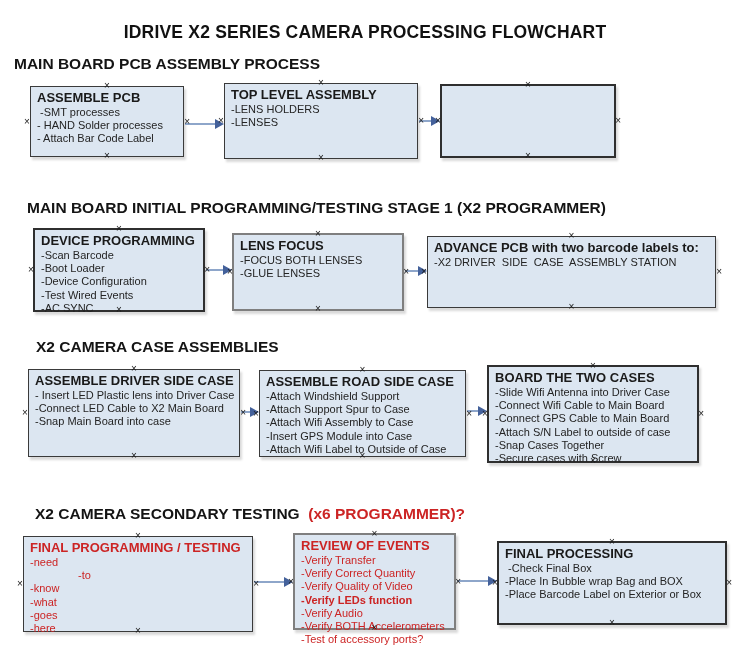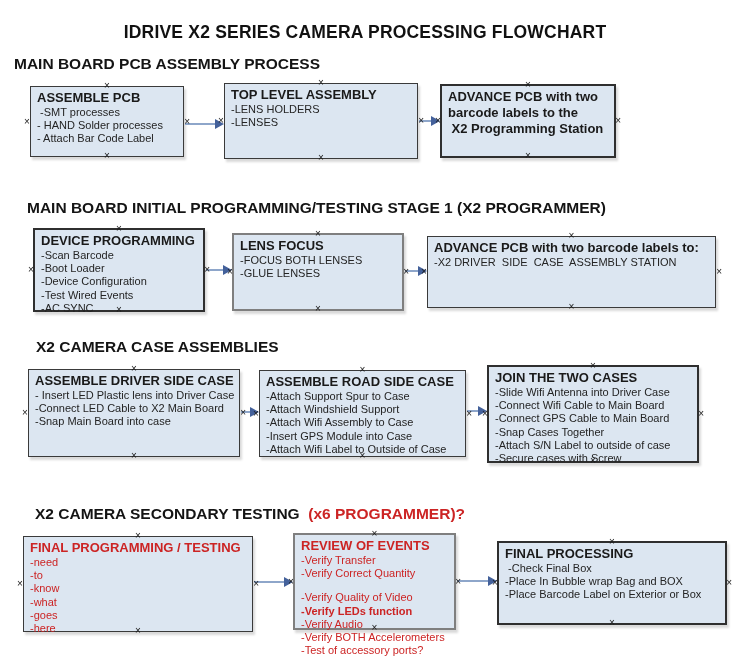--- a/index.html
+++ b/index.html
@@ -61,23 +61,20 @@
       <div class="flow-box thin" style="left: 224px; top: 83px; width: 194px; height: 76px;">
         <div class="box-title">TOP LEVEL ASSEMBLY</div>
         <div class="box-item">-LENS HOLDERS</div>
         <div class="box-item">-LENSES</div>
         <span class="handle" style="left: 50%; top: -5px; transform: translateX(-50%);">×</span>
         <span class="handle" style="left: 50%; bottom: -4px; transform: translateX(-50%);">×</span>
         <span class="handle" style="left: -7px; top: 50%; transform: translateY(-50%);">×</span>
         <span class="handle" style="right: -7px; top: 50%; transform: translateY(-50%);">×</span>
       </div>
       <div class="flow-box thick" style="left: 440px; top: 84px; width: 176px; height: 74px;">
-        <div class="box-title">ADVANCE PCB with two
-barcode labels to the
- X2 Programming Station</div>
         <span class="handle" style="left: 50%; top: -5px; transform: translateX(-50%);">×</span>
         <span class="handle" style="left: 50%; bottom: -4px; transform: translateX(-50%);">×</span>
         <span class="handle" style="left: -7px; top: 50%; transform: translateY(-50%);">×</span>
         <span class="handle" style="right: -7px; top: 50%; transform: translateY(-50%);">×</span>
       </div>
       <div class="section-heading" style="left: 27px; top: 199px;"><span>MAIN BOARD INITIAL PROGRAMMING/TESTING STAGE 1 (X2 PROGRAMMER)</span></div>
       <div class="flow-box thick" style="left: 33px; top: 228px; width: 172px; height: 84px;">
         <div class="box-title">DEVICE PROGRAMMING</div>
         <div class="box-item">-Scan Barcode</div>
         <div class="box-item">-Boot Loader</div>
@@ -112,62 +109,62 @@
         <div class="box-item">- Insert LED Plastic lens into Driver Case</div>
         <div class="box-item">-Connect LED Cable to X2 Main Board</div>
         <div class="box-item">-Snap Main Board into case</div>
         <span class="handle" style="left: 50%; top: -5px; transform: translateX(-50%);">×</span>
         <span class="handle" style="left: 50%; bottom: -4px; transform: translateX(-50%);">×</span>
         <span class="handle" style="left: -7px; top: 50%; transform: translateY(-50%);">×</span>
         <span class="handle" style="right: -7px; top: 50%; transform: translateY(-50%);">×</span>
       </div>
       <div class="flow-box thin" style="left: 259px; top: 370px; width: 207px; height: 87px;">
         <div class="box-title">ASSEMBLE ROAD SIDE CASE</div>
+        <div class="box-item">-Attach Windshield Support</div>
         <div class="box-item">-Attach Support Spur to Case</div>
-        <div class="box-item">-Attach Windshield Support</div>
         <div class="box-item">-Attach Wifi Assembly to Case</div>
         <div class="box-item">-Insert GPS Module into Case</div>
         <div class="box-item">-Attach Wifi Label to Outside of Case</div>
         <span class="handle" style="left: 50%; top: -5px; transform: translateX(-50%);">×</span>
         <span class="handle" style="left: 50%; bottom: -4px; transform: translateX(-50%);">×</span>
         <span class="handle" style="left: -7px; top: 50%; transform: translateY(-50%);">×</span>
         <span class="handle" style="right: -7px; top: 50%; transform: translateY(-50%);">×</span>
       </div>
       <div class="flow-box thick" style="left: 487px; top: 365px; width: 212px; height: 98px;">
-        <div class="box-title">JOIN THE TWO CASES</div>
+        <div class="box-title">BOARD THE TWO CASES</div>
         <div class="box-item">-Slide Wifi Antenna into Driver Case</div>
         <div class="box-item">-Connect Wifi Cable to Main Board</div>
         <div class="box-item">-Connect GPS Cable to Main Board</div>
+        <div class="box-item">-Attach S/N Label to outside of case</div>
         <div class="box-item">-Snap Cases Together</div>
-        <div class="box-item">-Attach S/N Label to outside of case</div>
         <div class="box-item">-Secure cases with Screw</div>
         <span class="handle" style="left: 50%; top: -5px; transform: translateX(-50%);">×</span>
         <span class="handle" style="left: 50%; bottom: -4px; transform: translateX(-50%);">×</span>
         <span class="handle" style="left: -7px; top: 50%; transform: translateY(-50%);">×</span>
         <span class="handle" style="right: -7px; top: 50%; transform: translateY(-50%);">×</span>
       </div>
       <div class="section-heading" style="left: 35px; top: 489px; margin-top: 16px;"><span>X2 CAMERA SECONDARY TESTING  </span><span class="accent" style="color: rgb(204, 36, 36);">(x6 PROGRAMMER)?</span></div>
       <div class="flow-box thin" style="left: 23px; top: 536px; width: 230px; height: 96px; color: rgb(204, 36, 36);">
         <div class="box-title" style="color: rgb(204, 36, 36);">FINAL PROGRAMMING / TESTING</div>
         <div class="box-item" style="color: rgb(204, 36, 36);">-need</div>
-        <div class="box-item" style="color: rgb(204, 36, 36);">-to</div>
+        <div class="box-item" style="color: rgb(204, 36, 36); margin-left: 48px;">-to</div>
         <div class="box-item" style="color: rgb(204, 36, 36);">-know</div>
         <div class="box-item" style="color: rgb(204, 36, 36);">-what</div>
         <div class="box-item" style="color: rgb(204, 36, 36);">-goes</div>
         <div class="box-item" style="color: rgb(204, 36, 36);">-here</div>
         <span class="handle" style="left: 50%; top: -5px; transform: translateX(-50%);">×</span>
         <span class="handle" style="left: 50%; bottom: -4px; transform: translateX(-50%);">×</span>
         <span class="handle" style="left: -7px; top: 50%; transform: translateY(-50%);">×</span>
         <span class="handle" style="right: -7px; top: 50%; transform: translateY(-50%);">×</span>
       </div>
       <div class="flow-box gray" style="left: 293px; top: 533px; width: 163px; height: 97px; color: rgb(204, 36, 36);">
         <div class="box-title" style="color: rgb(204, 36, 36);">REVIEW OF EVENTS</div>
         <div class="box-item" style="color: rgb(204, 36, 36);">-Verify Transfer</div>
         <div class="box-item" style="color: rgb(204, 36, 36);">-Verify Correct Quantity</div>
-        <div class="box-item" style="color: rgb(204, 36, 36); margin-top: 11px;">-Verify Quality of Video</div>
+        <div class="box-item" style="color: rgb(204, 36, 36);">-Verify Quality of Video</div>
         <div class="box-item" style="color: rgb(204, 36, 36); font-weight: bold;">-Verify LEDs function</div>
         <div class="box-item" style="color: rgb(204, 36, 36);">-Verify Audio</div>
         <div class="box-item" style="color: rgb(204, 36, 36);">-Verify BOTH Accelerometers</div>
         <div class="box-item" style="color: rgb(204, 36, 36);">-Test of accessory ports?</div>
         <span class="handle" style="left: 50%; top: -5px; transform: translateX(-50%);">×</span>
         <span class="handle" style="left: 50%; bottom: -4px; transform: translateX(-50%);">×</span>
         <span class="handle" style="left: -7px; top: 50%; transform: translateY(-50%);">×</span>
         <span class="handle" style="right: -7px; top: 50%; transform: translateY(-50%);">×</span>
       </div>
       <div class="flow-box thick" style="left: 497px; top: 541px; width: 230px; height: 84px;">

